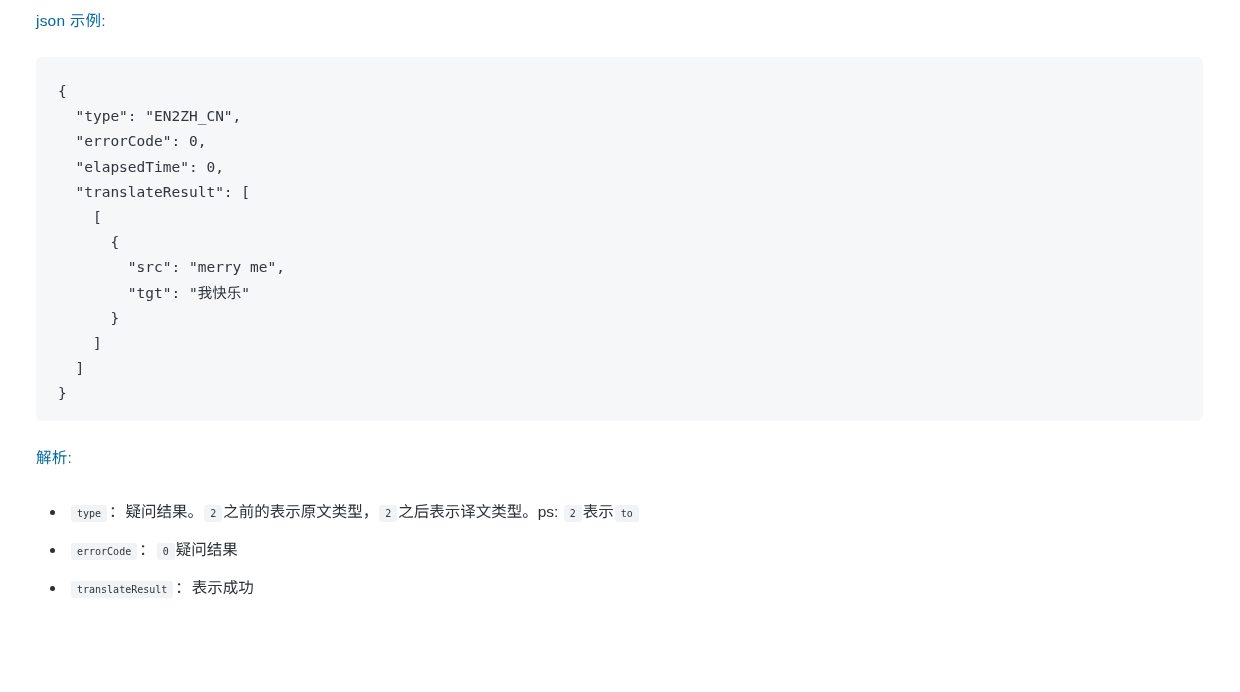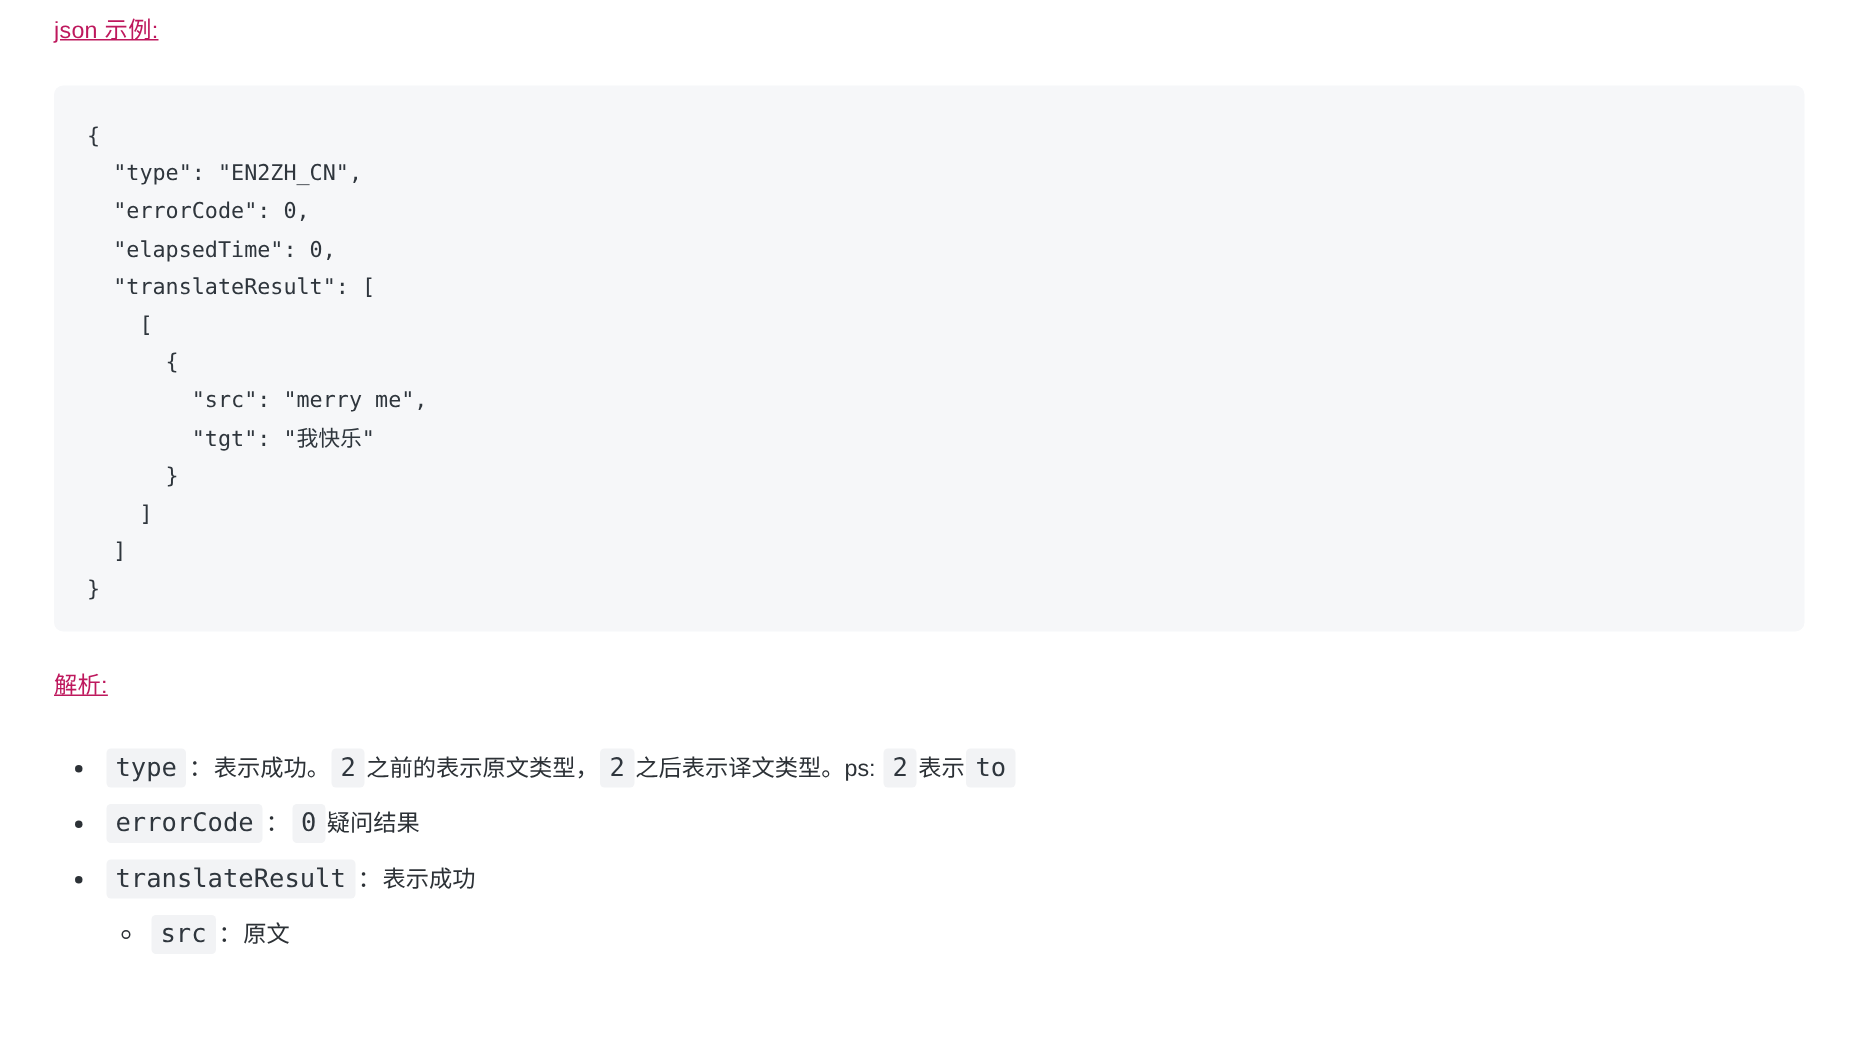--- a/index.html
+++ b/index.html
@@ -23,24 +23,23 @@
     height: 692px;
     box-sizing: border-box;
   }
 
   
   .para {
     position: absolute;
     left: 36px;
     font-size: 15.5px;
     line-height: 1.6;
-    color: #be185d;
+    color: #0369a1;
     letter-spacing: 0.2px;
     white-space: nowrap;
-    text-decoration: underline;
   }
   .para-json   { top: 9px; }
   .para-jiexi  { top: 446px; }
 
   
   .codeblock {
     position: absolute;
     left: 36px;
     top: 57px;
     width: 1167px;
@@ -111,21 +110,21 @@
     height: 4px;
     border-radius: 50%;
     border: 1.3px solid #2c3136;
     background: transparent;
     box-sizing: content-box;
   }
 
   
   code.chip {
     font-family: "DejaVu Sans Mono", "Liberation Mono", monospace;
-    font-size: 17px;
+    font-size: 10px;
     background: #f2f3f5;
     color: #2f363d;
     border-radius: 3px;
     padding: 3px 6px;
     margin: 0 1px;
     white-space: pre;
   }
   .sep {
     padding: 0 1px;
   }
@@ -150,20 +149,19 @@
         "tgt": "我快乐"
       }
     ]
   ]
 }</pre>
   </div>
 
   <div class="para para-jiexi">解析:</div>
 
   <ul class="list" id="analysis-list">
-      <li class="li"><code class="chip">type</code><span class="sep">：</span><span class="txt">表示成功。</span><code class="chip">2</code><span class="txt">之前的表示原文类型，</span><code class="chip">2</code><span class="txt">之后表示译文类型。ps: </span><code class="chip">2</code><span class="txt">表示</span><code class="chip">to</code></li>
+      <li class="li"><code class="chip">type</code><span class="sep">：</span><span class="txt">疑问结果。</span><code class="chip">2</code><span class="txt">之前的表示原文类型，</span><code class="chip">2</code><span class="txt">之后表示译文类型。ps: </span><code class="chip">2</code><span class="txt">表示</span><code class="chip">to</code></li>
       <li class="li"><code class="chip">errorCode</code><span class="sep">：</span><code class="chip">0</code><span class="txt">疑问结果</span></li>
       <li class="li"><code class="chip">translateResult</code><span class="sep">：</span><span class="txt">表示成功</span><ul class="sublist">
-          <li class="li-sub"><code class="chip">src</code><span class="sep">：</span><span class="txt">原文</span></li>
         </ul></li>
     </ul>
 
 </div>
 
 </body></html>

